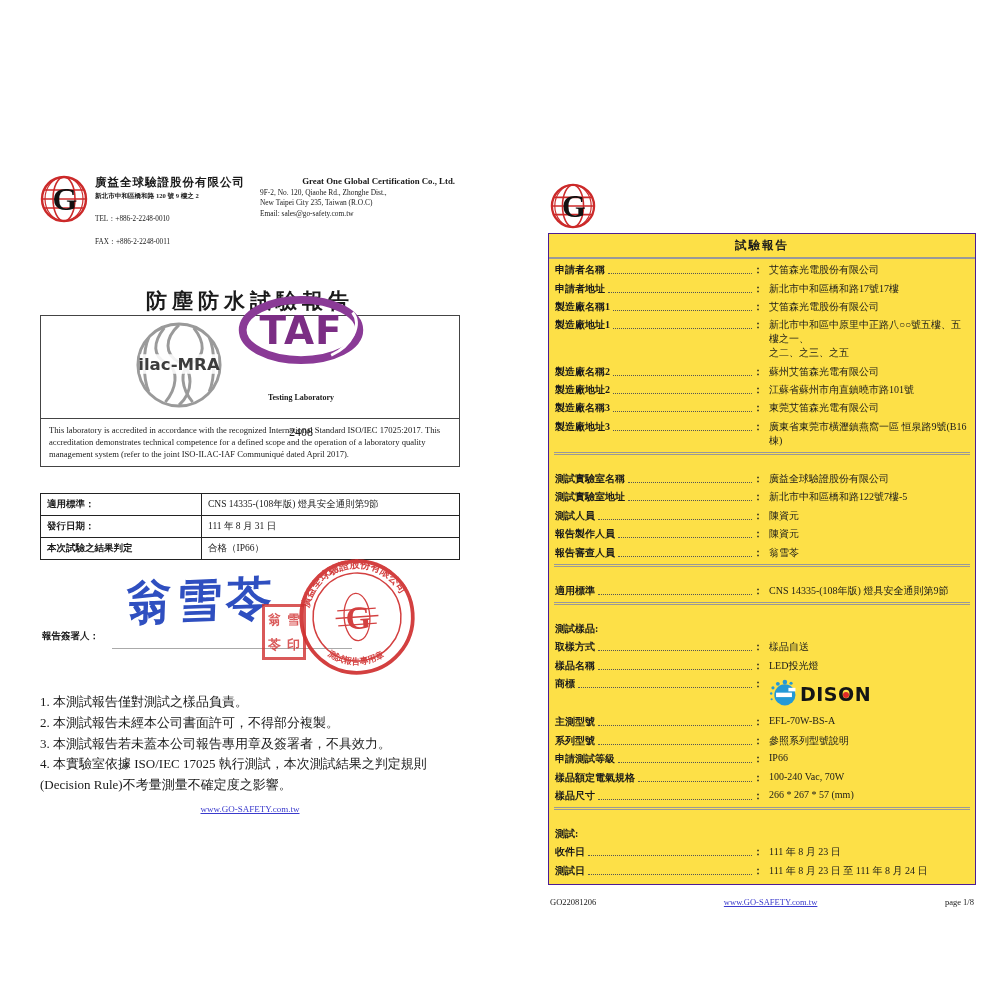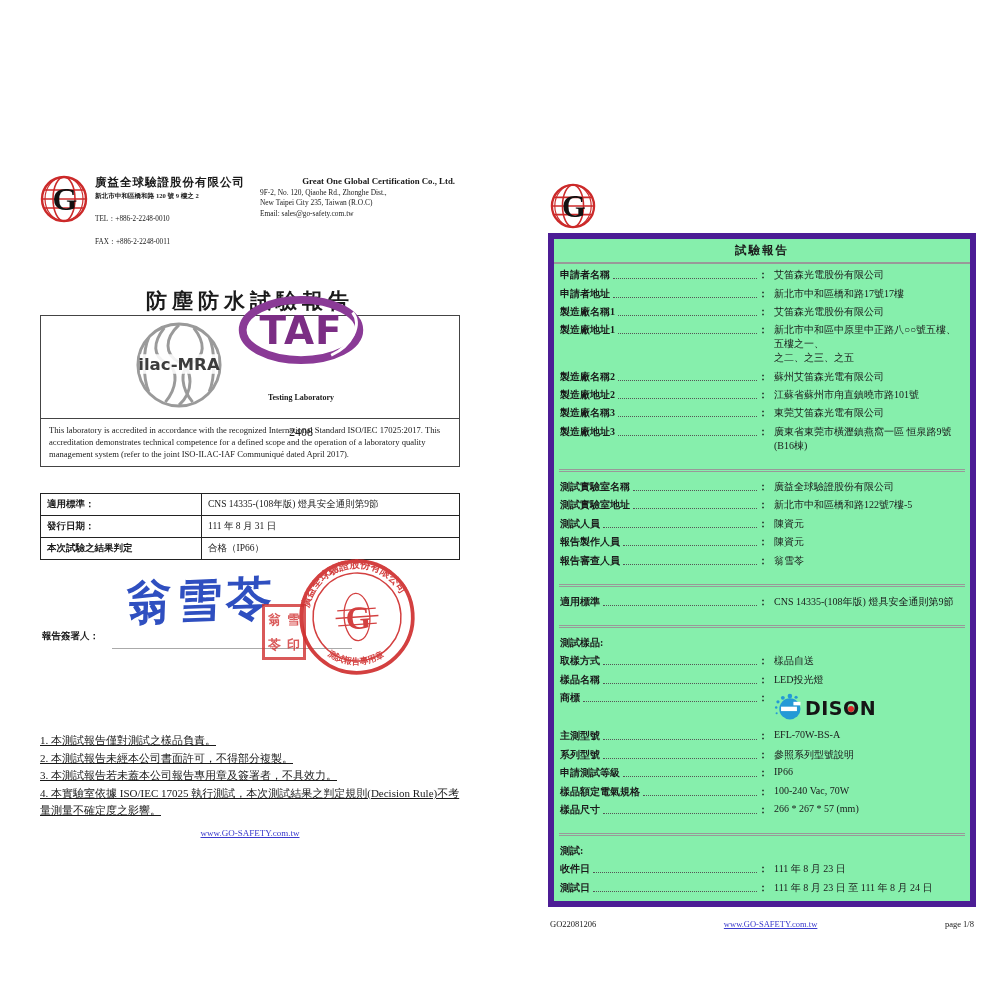--- a/index.html
+++ b/index.html
@@ -39,31 +39,31 @@
   .sig-line{position:absolute;left:72px;top:84px;width:240px;border-bottom:1px solid #aaa;}
   .sig-name{position:absolute;left:86px;top:6px;font-size:46px;font-weight:bold;
     color:#2f4fc0;transform:rotate(-2deg) skewX(-4deg);letter-spacing:4px;
     font-family:"DejaVu Sans",cursive,sans-serif;}
   .seal-square{position:absolute;left:222px;top:40px;width:38px;height:50px;border:3px solid #d03030;
     display:grid;grid-template-columns:1fr 1fr;align-items:center;justify-items:center;
     color:#d03030;font-weight:bold;font-size:13px;line-height:1;opacity:.8;}
   .stamp-round{position:absolute;left:258px;top:-6px;width:118px;height:118px;opacity:.92;transform:rotate(-4deg);}
 
   
-  .notes{margin-top:40px;font-size:11px;line-height:1.6;text-decoration:underline;}
+  .notes{font-size:13px;line-height:1.6;}
   .site-link{margin-top:8px;text-align:center;font-size:9px;color:#3a3acc;}
   a.link{color:#3a3acc;text-decoration:underline;cursor:pointer;}
 
   
   .rp-logo{margin-left:2px;margin-bottom:-14px;position:relative;z-index:2;}
-  .report-table{border:6px solid #4c1d95;background:#86efac;position:relative;z-index:1;}
+  .report-table{border:1px solid #4c1d95;background:#fde047;position:relative;z-index:1;}
   .rt-title{font-size:11.5px;font-weight:bold;text-align:center;padding:4px 0;border-bottom:2px solid #999;letter-spacing:2px;}
   .rt-body{padding:2px 5px 4px 5px;}
   .row{display:flex;align-items:flex-start;font-size:10px;padding:2.2px 1px;}
-  .row.sep{border-top:3px double #999;margin-top:14px;padding-top:8px;}
+  .row.sep{border-top:3px double #999;margin-top:2px;padding-top:17px;}
   .row .lhs{display:flex;width:208px;flex-shrink:0;}
   .row .lbl{font-weight:bold;white-space:nowrap;}
   .row .dots{flex:1;border-bottom:1px dotted #555;margin:0 1px 3px 3px;}
   .row .colon{font-weight:bold;}
   .row .val{flex:1;white-space:pre-line;padding-left:6px;}
   .row.section .lbl{font-weight:bold;}
   .brand-box{display:flex;align-items:center;gap:1px;padding:2px 0;}
   .brand-text{font-family:"DejaVu Sans",sans-serif;font-weight:bold;font-size:19px;color:#151515;letter-spacing:.5px;display:flex;align-items:center;}
   .brand-o{position:relative;}
   .brand-o .dot{position:absolute;left:50%;top:54%;width:6px;height:6px;margin:-3px 0 0 -3px;border-radius:50%;background:#e02a2a;}

